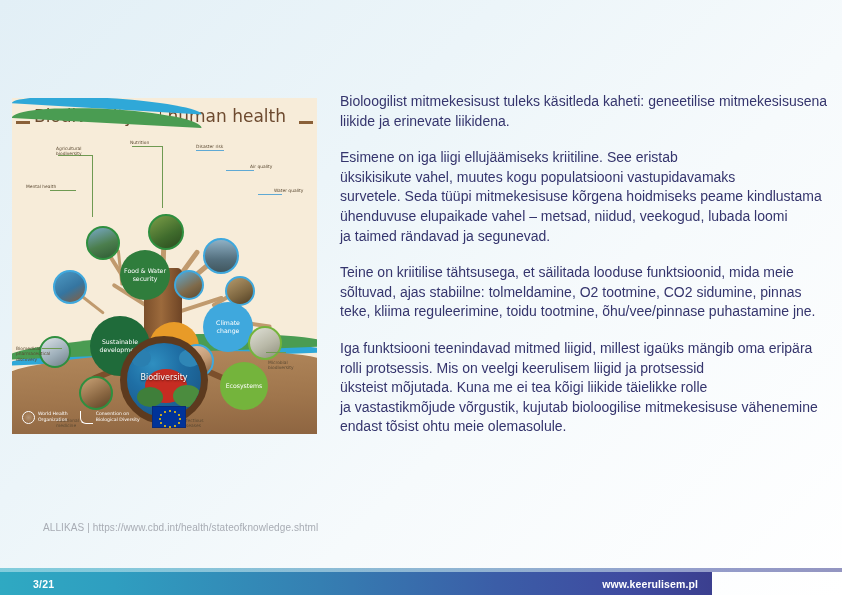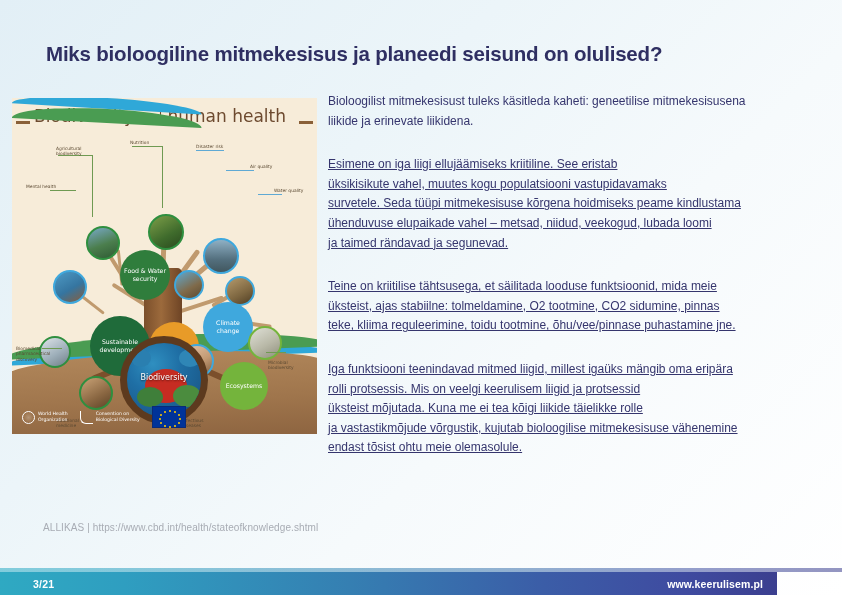--- a/index.html
+++ b/index.html
@@ -22,28 +22,28 @@
     font-size: 20.5px;
     font-weight: bold;
     letter-spacing: -0.2px;
     color: #2f2f62;
     white-space: nowrap;
   }
 
   
   .body-copy {
     position: absolute;
-    left: 328px; top: 92px;
+    left: 340px; top: 92px;
     width: 500px;
-    font-size: 12px;
+    font-size: 14px;
     line-height: 19.6px;
     color: #35356d;
   }
   .body-copy p { margin: 0; }
-  .body-copy p + p { margin-top: 24px; text-decoration: underline; }
+  .body-copy p + p { margin-top: 17px; }
 
   
   .source {
     position: absolute;
     left: 43px; top: 522px;
     font-size: 10px;
     color: #a8acb4;
     letter-spacing: 0.1px;
   }
 
@@ -51,21 +51,21 @@
   .footer-top {
     position: absolute;
     left: 0; bottom: 23px;
     width: 842px; height: 4px;
     background: linear-gradient(90deg, #29abc4 0%, #2f9fc0 18%, #3b76ae 58%, #3f4ea0 84%, #3c3f8e 100%);
     opacity: .55;
   }
   .footer {
     position: absolute;
     left: 0; bottom: 0;
-    width: 777px; height: 23px;
+    width: 712px; height: 23px;
     background: linear-gradient(90deg, #2fa9c2 0%, #2f9ec0 16%, #357fb2 45%, #3b5da7 70%, #3f4ba0 88%, #3b3f8f 100%);
     display: flex;
     align-items: center;
     justify-content: space-between;
     padding: 0 14px 0 33px;
   }
   .footer-page {
     font-size: 10.5px; font-weight: bold; color: #ffffff;
     letter-spacing: 0.2px;
   }
@@ -218,21 +218,20 @@
     position: absolute; width: 2px; height: 2px; background: #ffcc00;
     border-radius: 50%;
   }
   .logo-row { display: flex; align-items: center; }
 </style>
 </head>
 <body>
 
 <div class="slide">
 
-  <div class="title">Miks bioloogiline mitmekesisus ja planeedi seisund on olulised?</div>
 
   <div class="info">
 
     <div class="rule-l"></div>
     <div class="rule-r"></div>
 
     <div class="info-title">
       <span>Biodiversity</span>
       <span class="lite">and</span>
       <span>human health</span>
@@ -357,21 +356,21 @@
 
   <div class="body-copy">
     <p style="white-space: pre-line;">Bioloogilist mitmekesisust tuleks käsitleda kaheti: geneetilise mitmekesisusena
 liikide ja erinevate liikidena.</p>
     <p style="white-space: pre-line;">Esimene on iga liigi ellujäämiseks kriitiline. See eristab
 üksikisikute vahel, muutes kogu populatsiooni vastupidavamaks
 survetele. Seda tüüpi mitmekesisuse kõrgena hoidmiseks peame kindlustama
 ühenduvuse elupaikade vahel – metsad, niidud, veekogud, lubada loomi
 ja taimed rändavad ja segunevad.</p>
     <p style="white-space: pre-line;">Teine on kriitilise tähtsusega, et säilitada looduse funktsioonid, mida meie
-üksteist, ajas stabiilne: tolmeldamine, O2 tootmine, CO2 sidumine, pinnas
+sõltuvad, ajas stabiilne: tolmeldamine, O2 tootmine, CO2 sidumine, pinnas
 teke, kliima reguleerimine, toidu tootmine, õhu/vee/pinnase puhastamine jne.</p>
     <p style="white-space: pre-line;">Iga funktsiooni teenindavad mitmed liigid, millest igaüks mängib oma eripära
 rolli protsessis. Mis on veelgi keerulisem liigid ja protsessid
 üksteist mõjutada. Kuna me ei tea kõigi liikide täielikke rolle
 ja vastastikmõjude võrgustik, kujutab bioloogilise mitmekesisuse vähenemine
 endast tõsist ohtu meie olemasolule.</p>
   </div>
 
   <div class="source">ALLIKAS | https://www.cbd.int/health/stateofknowledge.shtml</div>
 

